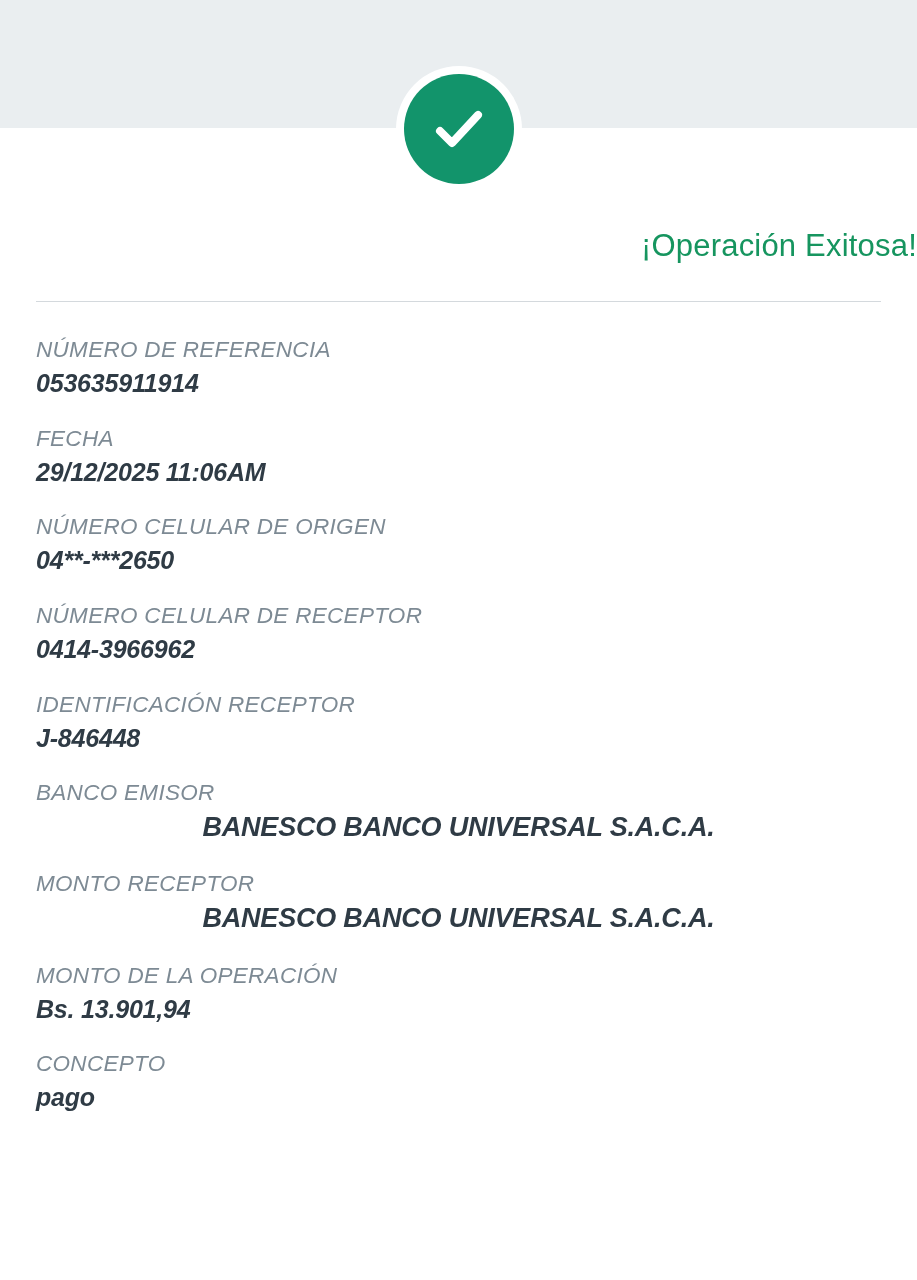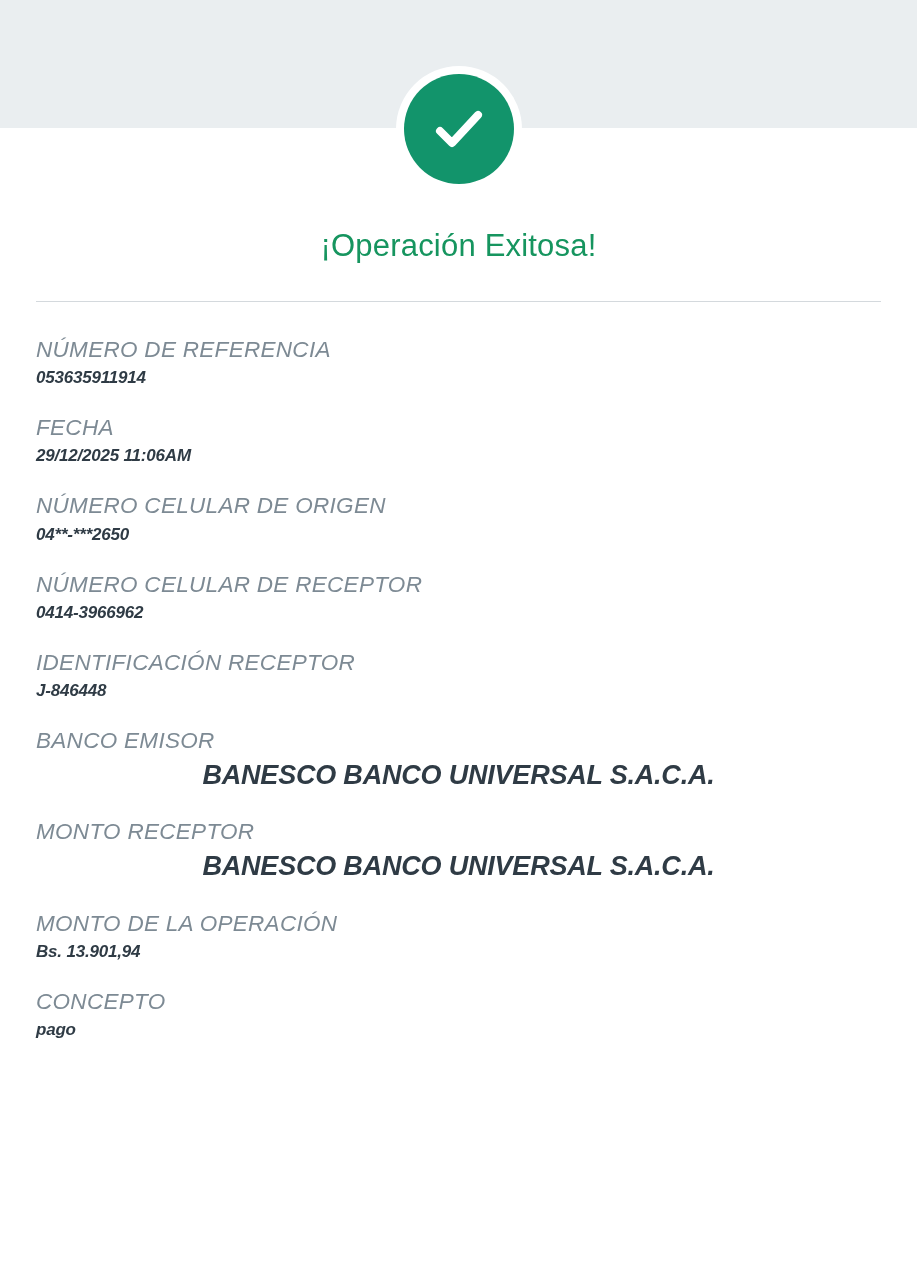--- a/index.html
+++ b/index.html
@@ -43,21 +43,21 @@
     display: flex;
     align-items: center;
     justify-content: center;
   }
   .badge svg { display: block; }
   .title {
     position: absolute;
     top: 228px;
     left: 0;
     width: 917px;
-    text-align: center;
+    text-align: right;
     color: #16955f;
     font-size: 31px;
     font-weight: 400;
     letter-spacing: .2px;
   }
   .divider {
     position: absolute;
     top: 301px;
     left: 36px;
     width: 845px;
@@ -76,21 +76,21 @@
   .field-label {
     color: #7d8a94;
     font-size: 22.5px;
     font-weight: 400;
     letter-spacing: .3px;
     line-height: 1.25;
     margin-bottom: 3px;
   }
   .field-value {
     color: #2f3b45;
-    font-size: 17px;
+    font-size: 25px;
     font-weight: bold;
     letter-spacing: -.2px;
     line-height: 1.3;
   }
   .field-value.big {
     font-size: 27px;
     text-align: center;
   }
 </style>
 </head>

